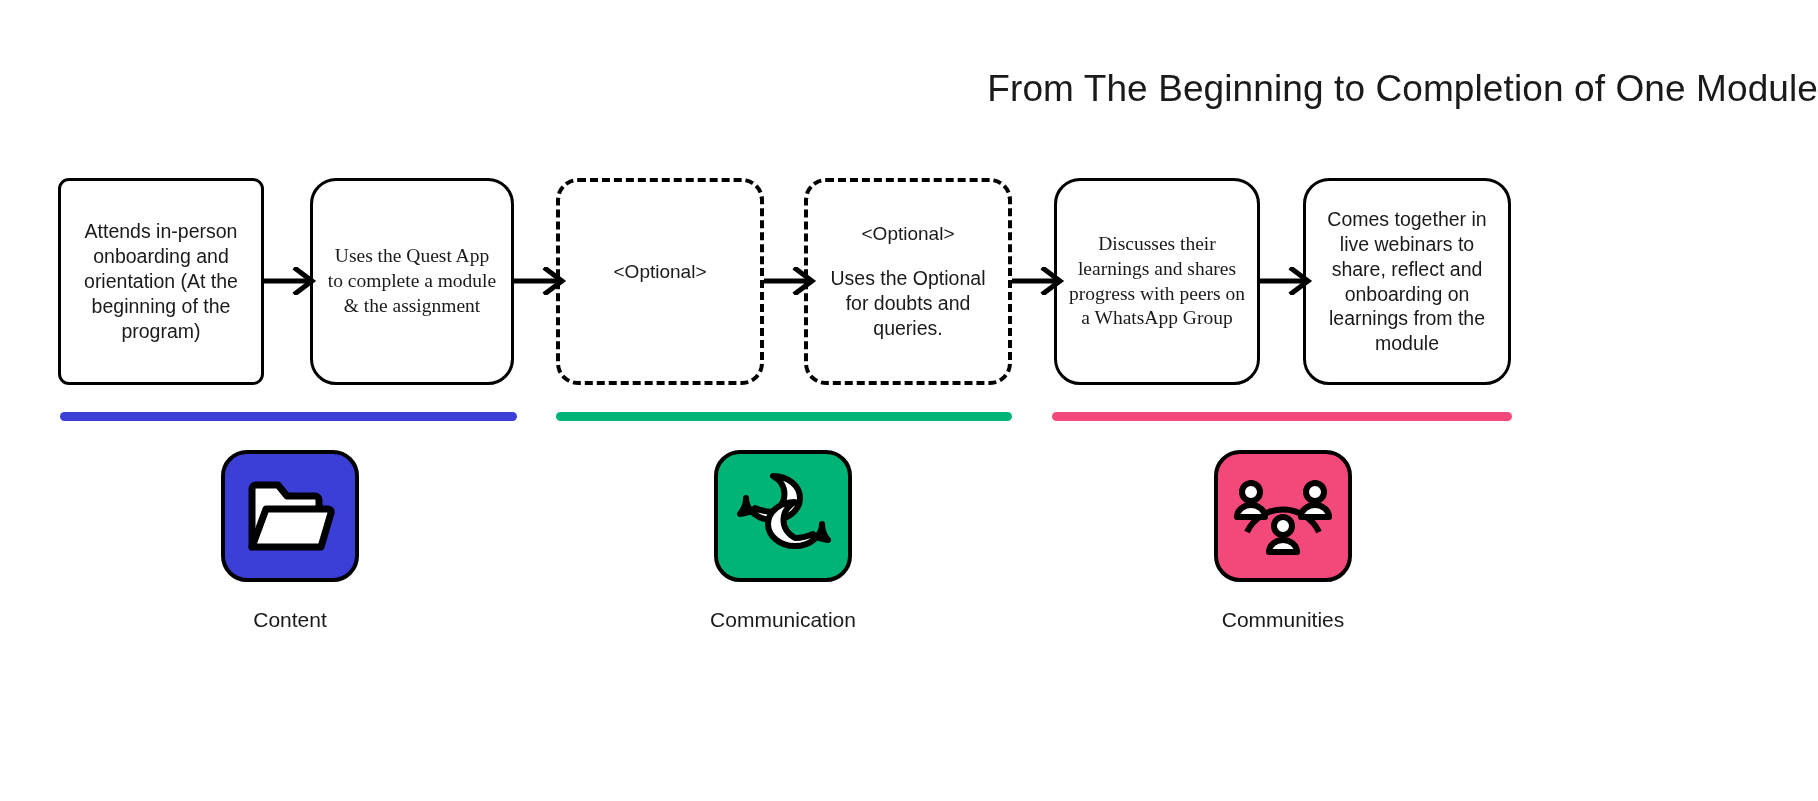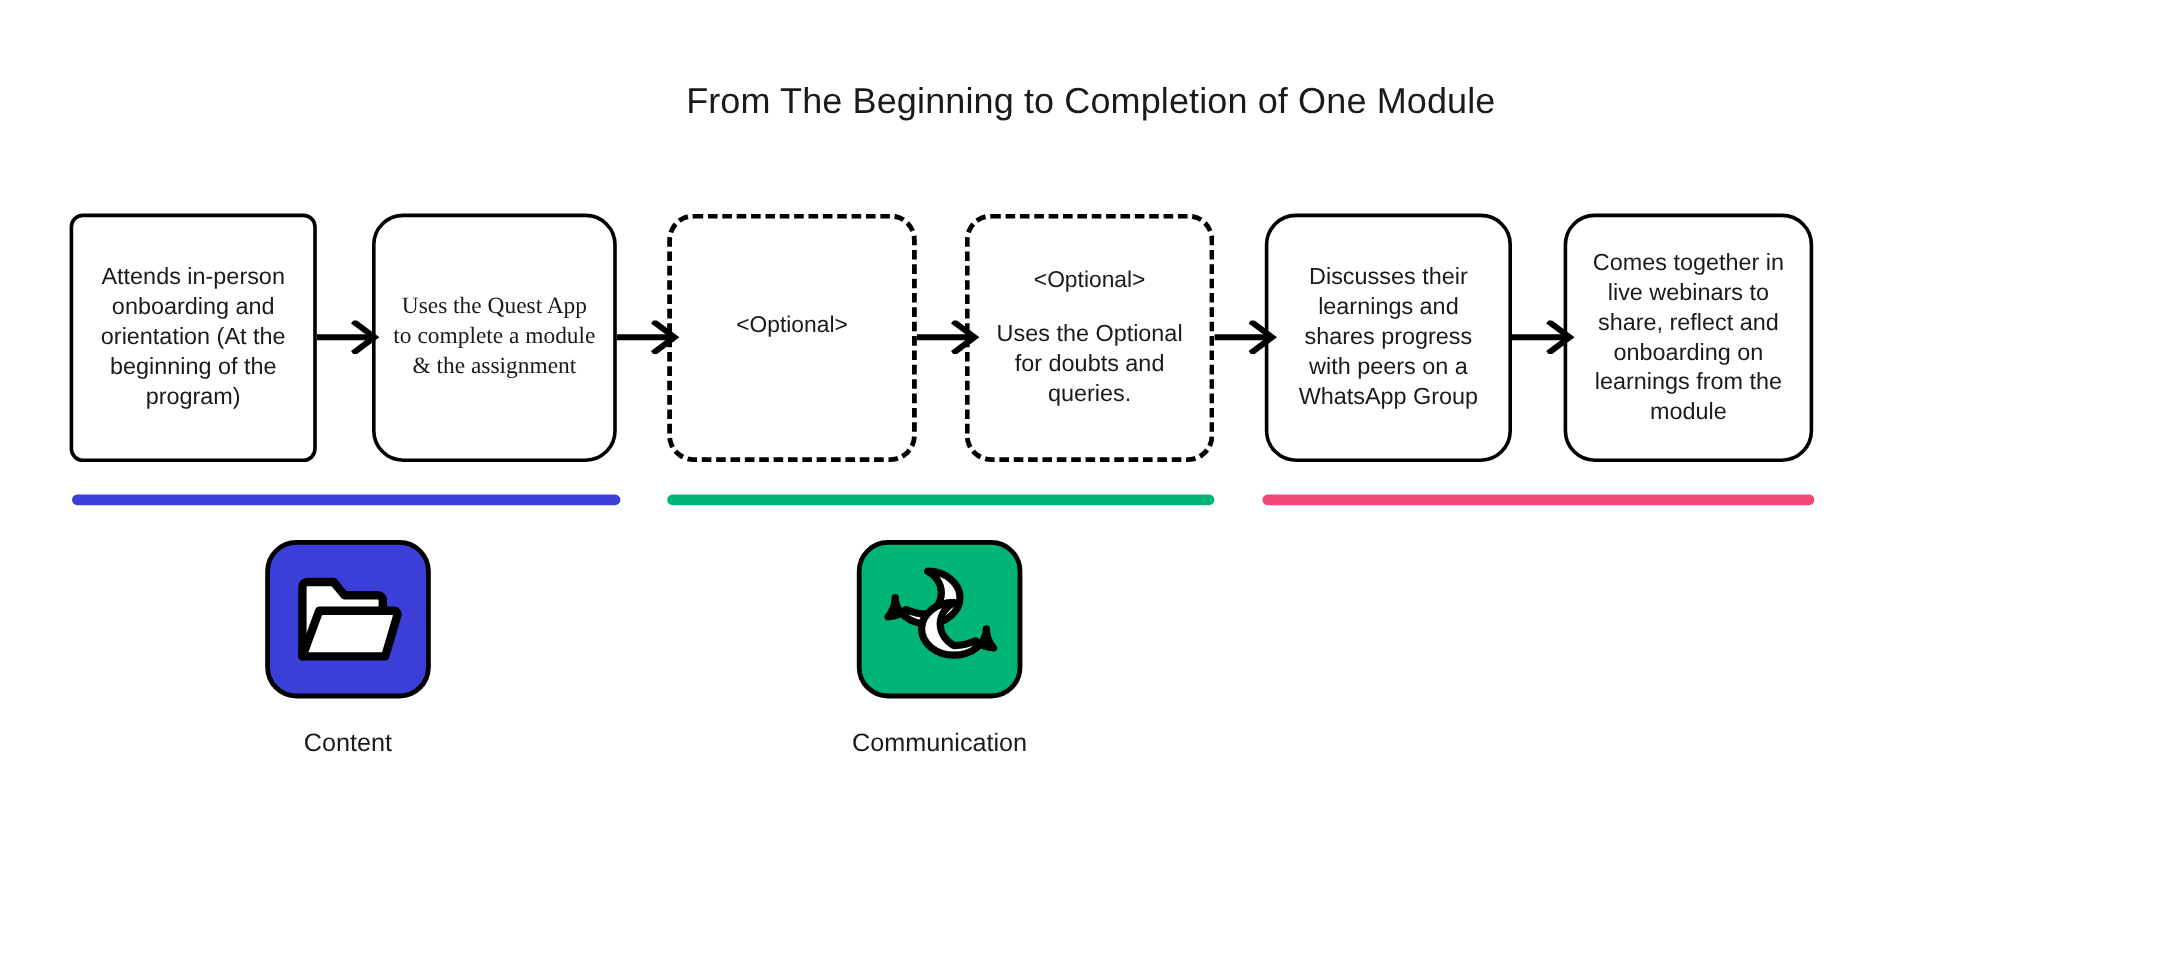--- a/index.html
+++ b/index.html
@@ -6,22 +6,22 @@
   html, body {
     width: 1818px; height: 801px;
     background: #ffffff;
     font-family: "Liberation Sans", sans-serif;
     overflow: hidden;
   }
   #stage { position: relative; width: 1818px; height: 801px; background: #ffffff; }
 
   .title {
     position: absolute; left: 0; top: 68px; width: 1818px;
-    text-align: center;
-    font-size: 30px; font-weight: 400; color: #1a1a1a;
+    text-align: right;
+    font-size: 37px; font-weight: 400; color: #1a1a1a;
     letter-spacing: 0.1px;
   }
 
   
   .flow { position: absolute; left: 0; top: 178px; width: 1818px; height: 210px; }
 
   .node {
     position: absolute; top: 0; height: 207px;
     background: #ffffff;
     border: 3.5px solid #000000;
@@ -73,21 +73,21 @@
       <div class="node" style="left: 310px; width: 204px; font-family: Liberation Serif, serif;">
         <div class="node-text">Uses the Quest App to complete a module &amp; the assignment</div>
       </div>
       <div class="node dashed" style="left: 556px; width: 208px;">
         <div class="node-opt">&lt;Optional&gt;</div>
       </div>
       <div class="node dashed" style="left: 804px; width: 208px;">
         <div class="node-opt">&lt;Optional&gt;</div>
         <div class="node-text">Uses the Optional for doubts and queries.</div>
       </div>
-      <div class="node" style="left: 1054px; width: 206px;">
+      <div class="node" style="left: 1054px; width: 206px; font-family: Liberation Serif, serif;">
         <div class="node-text">Discusses their learnings and shares progress with peers on a WhatsApp Group</div>
       </div>
       <div class="node" style="left: 1303px; width: 208px;">
         <div class="node-text">Comes together in live webinars to share, reflect and onboarding on learnings from the module</div>
       </div>
       <div class="arrow" style="left: 264px;">
         <svg width="56" height="28" viewBox="0 0 56 28">
           <line x1="0" y1="14" x2="44" y2="14" stroke="#000" stroke-width="5"></line>
           <polyline points="32,2 48,14 32,26" fill="none" stroke="#000" stroke-width="5" stroke-linecap="square" stroke-linejoin="miter"></polyline>
         </svg>
@@ -132,13 +132,27 @@
     </div>
     <div class="legend-item" style="left: 653px;">
       <div class="tile" style="background: rgb(0, 179, 119);">
         <svg width="100" height="92" viewBox="0 0 100 92">
           <path d="M40 6 a27 22 0 1 1 -27 22 q0 9 -6 16 q10 -1 15 -6 a34 22 0 0 0 18 4 a27 22 0 0 0 0 -36 Z" fill="#fff" stroke="#000" stroke-width="6" stroke-linejoin="round"></path>
           <path d="M62 32 a27 22 0 1 0 27 22 q0 9 6 16 q-10 -1 -15 -6 a34 22 0 0 1 -18 4 a27 22 0 0 1 0 -36 Z" fill="#fff" stroke="#000" stroke-width="6" stroke-linejoin="round"></path>
         </svg>
       </div>
       <div class="legend-label">Communication</div>
     </div>
+    <div class="legend-item" style="left: 1153px;">
+      <div class="tile" style="background: rgb(242, 72, 122);">
+        <svg width="100" height="92" viewBox="0 0 100 92">
+          <path d="M14 62 A40 40 0 0 1 86 62" fill="none" stroke="#000" stroke-width="6"></path>
+          <circle cx="18" cy="22" r="9" fill="#fff" stroke="#000" stroke-width="6"></circle>
+          <path d="M4 47 a14 12 0 0 1 28 0 Z" fill="#fff" stroke="#000" stroke-width="6" stroke-linejoin="round"></path>
+          <circle cx="82" cy="22" r="9" fill="#fff" stroke="#000" stroke-width="6"></circle>
+          <path d="M68 47 a14 12 0 0 1 28 0 Z" fill="#fff" stroke="#000" stroke-width="6" stroke-linejoin="round"></path>
+          <circle cx="50" cy="56" r="9" fill="#fff" stroke="#000" stroke-width="6"></circle>
+          <path d="M36 82 a14 12 0 0 1 28 0 Z" fill="#fff" stroke="#000" stroke-width="6" stroke-linejoin="round"></path>
+        </svg>
+      </div>
+      <div class="legend-label">Communities</div>
+    </div>
   </div>
 
 </body></html>

